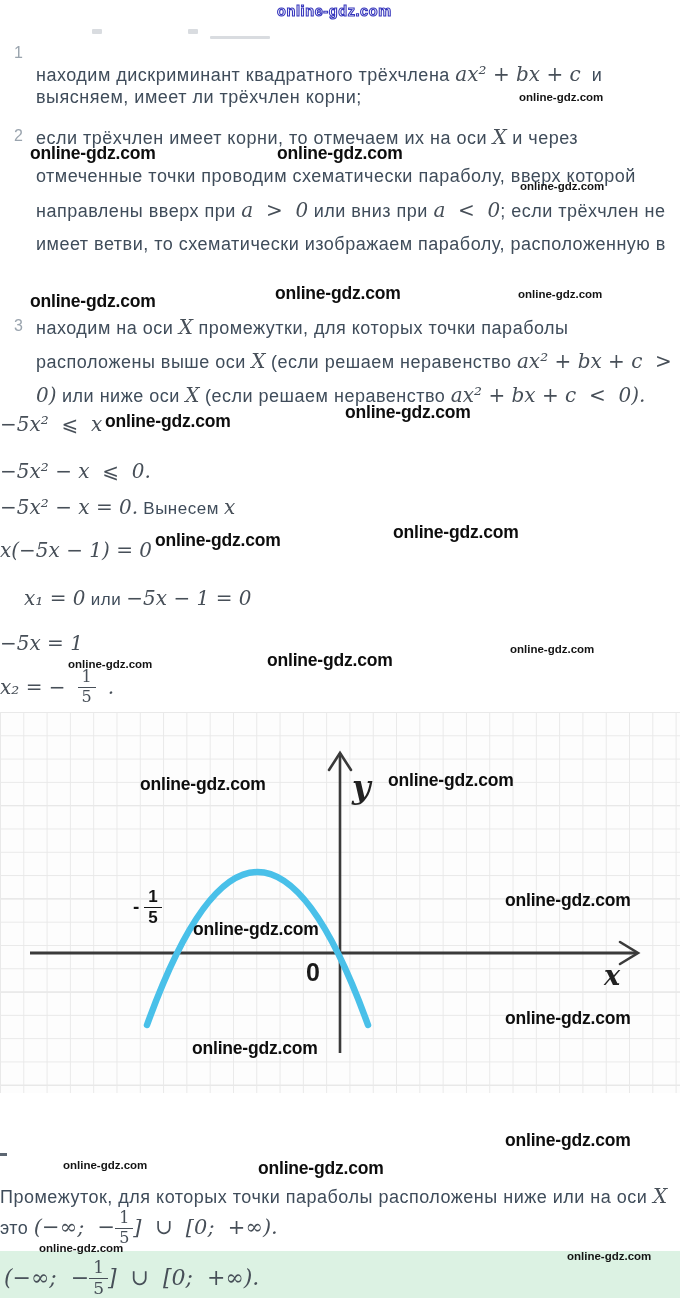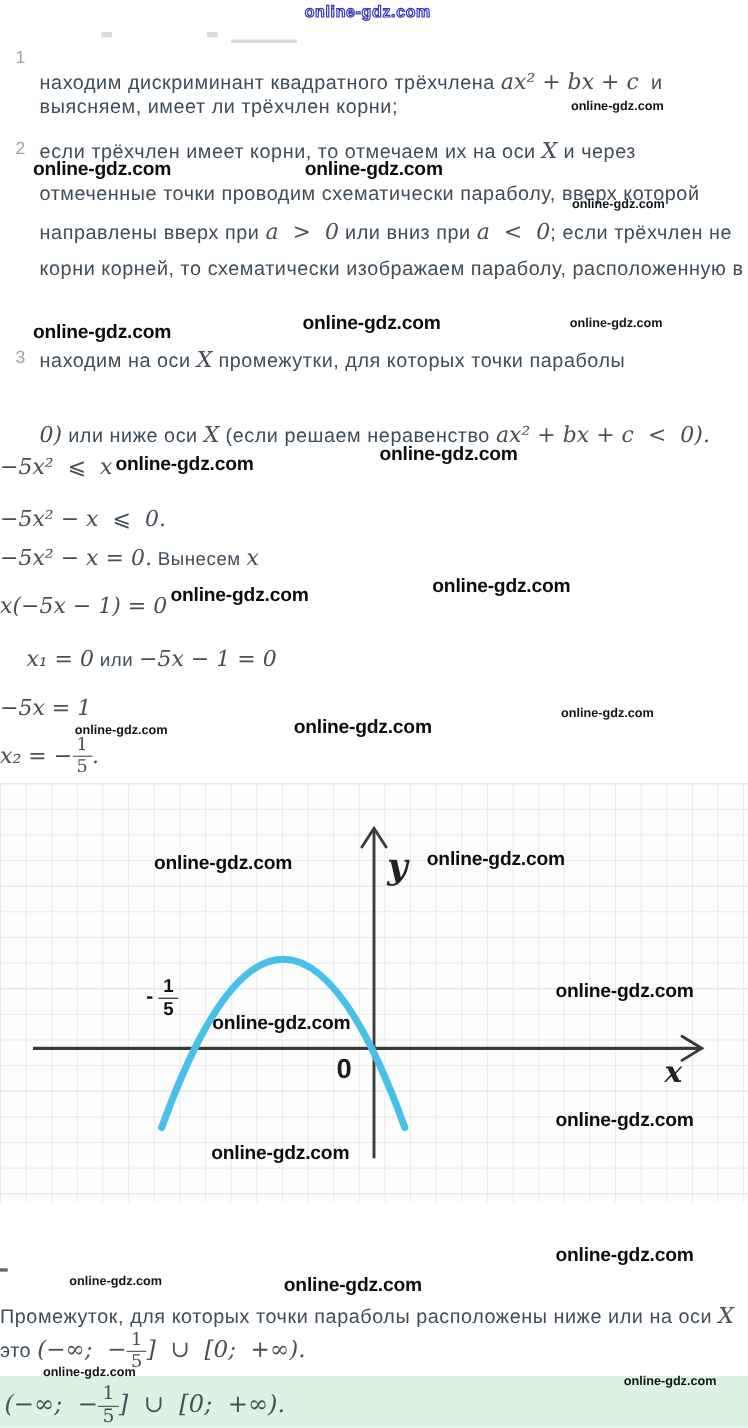--- a/index.html
+++ b/index.html
@@ -46,33 +46,34 @@
   <div class="abs frag" style="left:210px;top:36px;width:60px;height:3px;"></div>
 
   <span class="abs num" style="left:14px;top:44px;">1</span>
   <div class="abs line" style="left:36px;top:42px;margin-top:20px;"><span class="t">находим дискриминант квадратного трёхчлена </span><span class="m">ax² + bx + c</span><span class="t">  и</span></div>
   <div class="abs line" style="left:36px;top:86px;"><span class="t">выясняем, имеет ли трёхчлен корни;</span></div>
 
   <span class="abs num" style="left:14px;top:127px;">2</span>
   <div class="abs line" style="left:36px;top:125px;"><span class="t">если трёхчлен имеет корни, то отмечаем их на оси </span><span class="m">X</span><span class="t"> и через</span></div>
   <div class="abs line" style="left:36px;top:165px;"><span class="t">отмеченные точки проводим схематически параболу, вверх которой</span></div>
   <div class="abs line" style="left:36px;top:198px;"><span class="t">направлены вверх при </span><span class="m">a  &gt;  0</span><span class="t"> или вниз при </span><span class="m">a  &lt;  0</span><span class="t">; если трёхчлен не</span></div>
-  <div class="abs line" style="left:36px;top:233px;"><span class="t">корни корней, то схематически изображаем параболу, расположенную в</span></div>
+  <div class="abs line" style="left:36px;top:233px;"><span class="t">имеет ветви, то схематически изображаем параболу, расположенную в</span></div>
 
   <span class="abs num" style="left:14px;top:317px;">3</span>
   <div class="abs line" style="left:36px;top:315px;"><span class="t">находим на оси </span><span class="m">X</span><span class="t"> промежутки, для которых точки параболы</span></div>
+  <div class="abs line" style="left:36px;top:349px;"><span class="t">расположены выше оси </span><span class="m">X</span><span class="t"> (если решаем неравенство </span><span class="m">ax² + bx + c  &gt;</span></div>
   <div class="abs line" style="left:36px;top:383px;"><span class="m">0)</span><span class="t"> или ниже оси </span><span class="m">X</span><span class="t"> (если решаем неравенство </span><span class="m">ax² + bx + c  &lt;  0).</span></div>
 
   <div class="abs m" style="left:0px;top:412px;">−5x²  ⩽  x</div>
   <div class="abs m" style="left:0px;top:459px;">−5x² − x  ⩽  0.</div>
   <div class="abs line" style="left:0px;top:495px;"><span class="m">−5x² − x = 0.</span><span class="t" style="font-size:17px;"> Вынесем </span><span class="m">x</span></div>
   <div class="abs m" style="left:0px;top:538px;">x(−5x − 1) = 0</div>
   <div class="abs line" style="left:0px;top:586px;padding-left:24px;"><span class="m">x₁ = 0</span><span class="t" style="font-size:17px;"> или </span><span class="m">−5x − 1 = 0</span></div>
   <div class="abs m" style="left:0px;top:631px;">−5x = 1</div>
-  <div class="abs vline" style="left:0px;top:664px;height:46px;">
+  <div class="abs vline" style="left:0px;top:664px;height:46px;gap:12px;">
     <span class="m">x₂ = −</span>
       <span class="m frac" style="font-size:16px;"><span class="fn">1</span><span class="fd">5</span></span>
       <span class="m">.</span>
   </div>
 
   <div class="abs graph">
     <svg width="680" height="381" viewBox="0 0 680 381">
       <line x1="340" y1="41" x2="340" y2="341" stroke="#3a3a3a" stroke-width="2.6"></line>
       <polyline points="329,58 340,41 351,58" fill="none" stroke="#3a3a3a" stroke-width="2.6" stroke-linecap="round"></polyline>
       <line x1="30" y1="241" x2="637" y2="241" stroke="#3a3a3a" stroke-width="3"></line>

